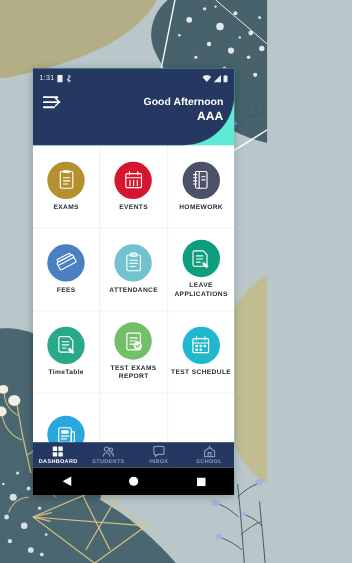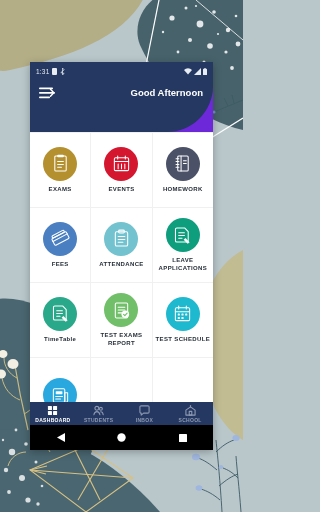--- a/index.html
+++ b/index.html
@@ -10,21 +10,21 @@
     position:relative;
   }
   
   #bg { position:absolute; inset:0; width:243px; height:512px; }
 
   
   .phone {
     position:absolute;
     left:30px; top:62px;
     width:183px; height:388px;
-    background:#6d28d9;
+    background:#5eead4;
     overflow:hidden;
     box-shadow:0 2px 8px rgba(0,0,0,.28);
   }
 
   
   .statusbar {
     height:18px; background:#253861;
     display:flex; align-items:center;
     padding:0 6px; color:#e8ecf3;
     font-size:6.5px; letter-spacing:.2px;
@@ -235,20 +235,21 @@
   <div class="header">
     <div class="header-inner">
       <svg class="menu-btn" viewBox="0 0 16 13">
         <rect x="0" y="0.5" width="14" height="1.7" rx="0.8" fill="#ffffff"></rect>
         <rect x="0" y="5" width="16" height="1.7" rx="0.8" fill="#ffffff"></rect>
         <rect x="0" y="9.6" width="11" height="1.7" rx="0.8" fill="#ffffff"></rect>
         <path d="M11.5 2.2 L14.8 5.8 L11.5 9.2" stroke="#ffffff" stroke-width="1.4" fill="none" stroke-linecap="round" stroke-linejoin="round"></path>
       </svg>
       <div class="greet">
         <div class="greet-line1">Good Afternoon</div>
+        <div class="greet-line2">AAA</div>
       </div>
     </div>
   </div>
 
   <div class="grid" id="grid">
       <div class="cell">
         <div class="bubble" style="background: rgb(181, 144, 47);">
           <svg width="19" height="19" viewBox="0 0 20 20">
             <rect x="4" y="2" width="12" height="16" rx="1.2" stroke="#ffffff" fill="none" stroke-width="1.1" stroke-linecap="round" stroke-linejoin="round"></rect>
             <rect x="6.5" y="0.8" width="7" height="2.6" rx="1" fill="#ffffff"></rect>

